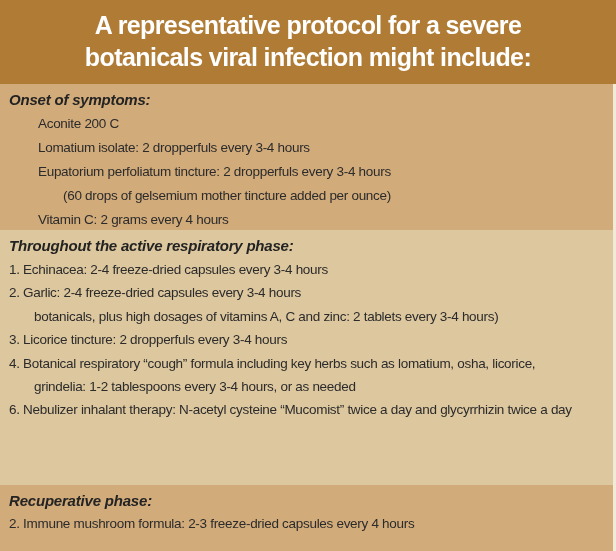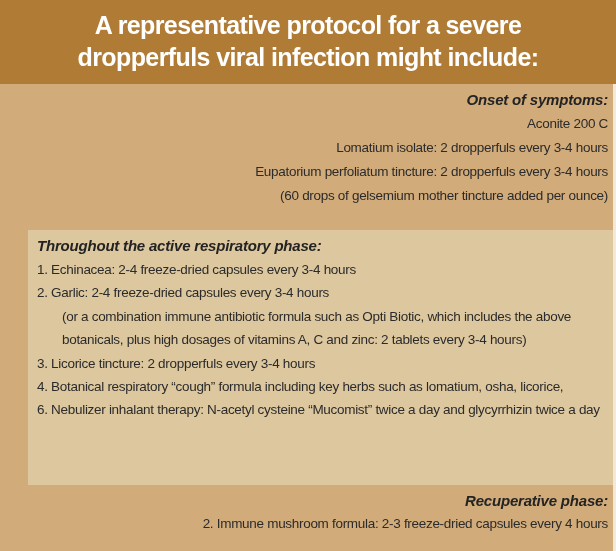--- a/index.html
+++ b/index.html
@@ -38,74 +38,75 @@
     font-size: 25px;
     font-weight: bold;
     line-height: 32px;
     letter-spacing: -0.6px;
   }
   .section {
     padding: 6px 8px 0 9px;
     color: var(--body-text);
     overflow: hidden;
   }
-  .section-dark { background: var(--section-dark); text-align: right; }
+  .section-dark { background: var(--section-dark); }
   .section-light { background: var(--section-light); }
   .sec-onset { height: 146px; flex: 0 0 146px; }
-  .sec-active { height: 255px; flex: 0 0 255px; margin-left: 28px; }
+  .sec-active { height: 255px; flex: 0 0 255px; }
   .sec-recup { height: 66px; flex: 0 0 66px; }
   .section h2 {
     font-size: 15px;
     font-style: italic;
     font-weight: bold;
     letter-spacing: -0.2px;
     line-height: 20px;
     margin-bottom: 2px;
     color: #232323;
   }
   .line {
     font-size: 13.5px;
     letter-spacing: -0.3px;
     white-space: nowrap;
   }
-  .sec-onset .line { line-height: 24px; }
+  .sec-onset .line { line-height: 24px; margin-left: 29px; }
   .sec-active .line { line-height: 23.4px; }
   .sec-recup .line { line-height: 22px; }
   .line.indent { padding-left: 25px; }
 </style>
 </head>
 <body>
 
 <div class="page">
   <div class="edge-strip"></div>
 
   <div class="header">
     <span class="title-line">A representative protocol for a severe</span>
-    <span class="title-line">dropperfuls viral infection might include:</span>
+    <span class="title-line">botanicals viral infection might include:</span>
   </div>
 
   <div class="section section-dark sec-onset">
     <h2>Onset of symptoms:</h2>
     <div class="lines">
         <div class="line">Aconite 200 C</div>
         <div class="line">Lomatium isolate: 2 dropperfuls every 3-4 hours</div>
         <div class="line">Eupatorium perfoliatum tincture: 2 dropperfuls every 3-4 hours</div>
         <div class="line indent">(60 drops of gelsemium mother tincture added per ounce)</div>
+        <div class="line">Vitamin C: 2 grams every 4 hours</div>
       </div>
   </div>
 
   <div class="section section-light sec-active">
     <h2>Throughout the active respiratory phase:</h2>
     <div class="lines">
         <div class="line">1. Echinacea: 2-4 freeze-dried capsules every 3-4 hours</div>
         <div class="line">2. Garlic: 2-4 freeze-dried capsules every 3-4 hours</div>
-        <div class="line indent">(or a combination immune antibiotic formula such as Opti Biotic, which includes the above</div>
         <div class="line indent">botanicals, plus high dosages of vitamins A, C and zinc: 2 tablets every 3-4 hours)</div>
         <div class="line">3. Licorice tincture: 2 dropperfuls every 3-4 hours</div>
         <div class="line">4. Botanical respiratory “cough” formula including key herbs such as lomatium, osha, licorice,</div>
+        <div class="line indent">grindelia: 1-2 tablespoons every 3-4 hours, or as needed</div>
         <div class="line">6. Nebulizer inhalant therapy: N-acetyl cysteine “Mucomist” twice a day and glycyrrhizin twice a day</div>
       </div>
   </div>
 
   <div class="section section-dark sec-recup">
     <h2>Recuperative phase:</h2>
     <div class="lines">
         <div class="line">2. Immune mushroom formula: 2-3 freeze-dried capsules every 4 hours</div>
       </div>
   </div>

